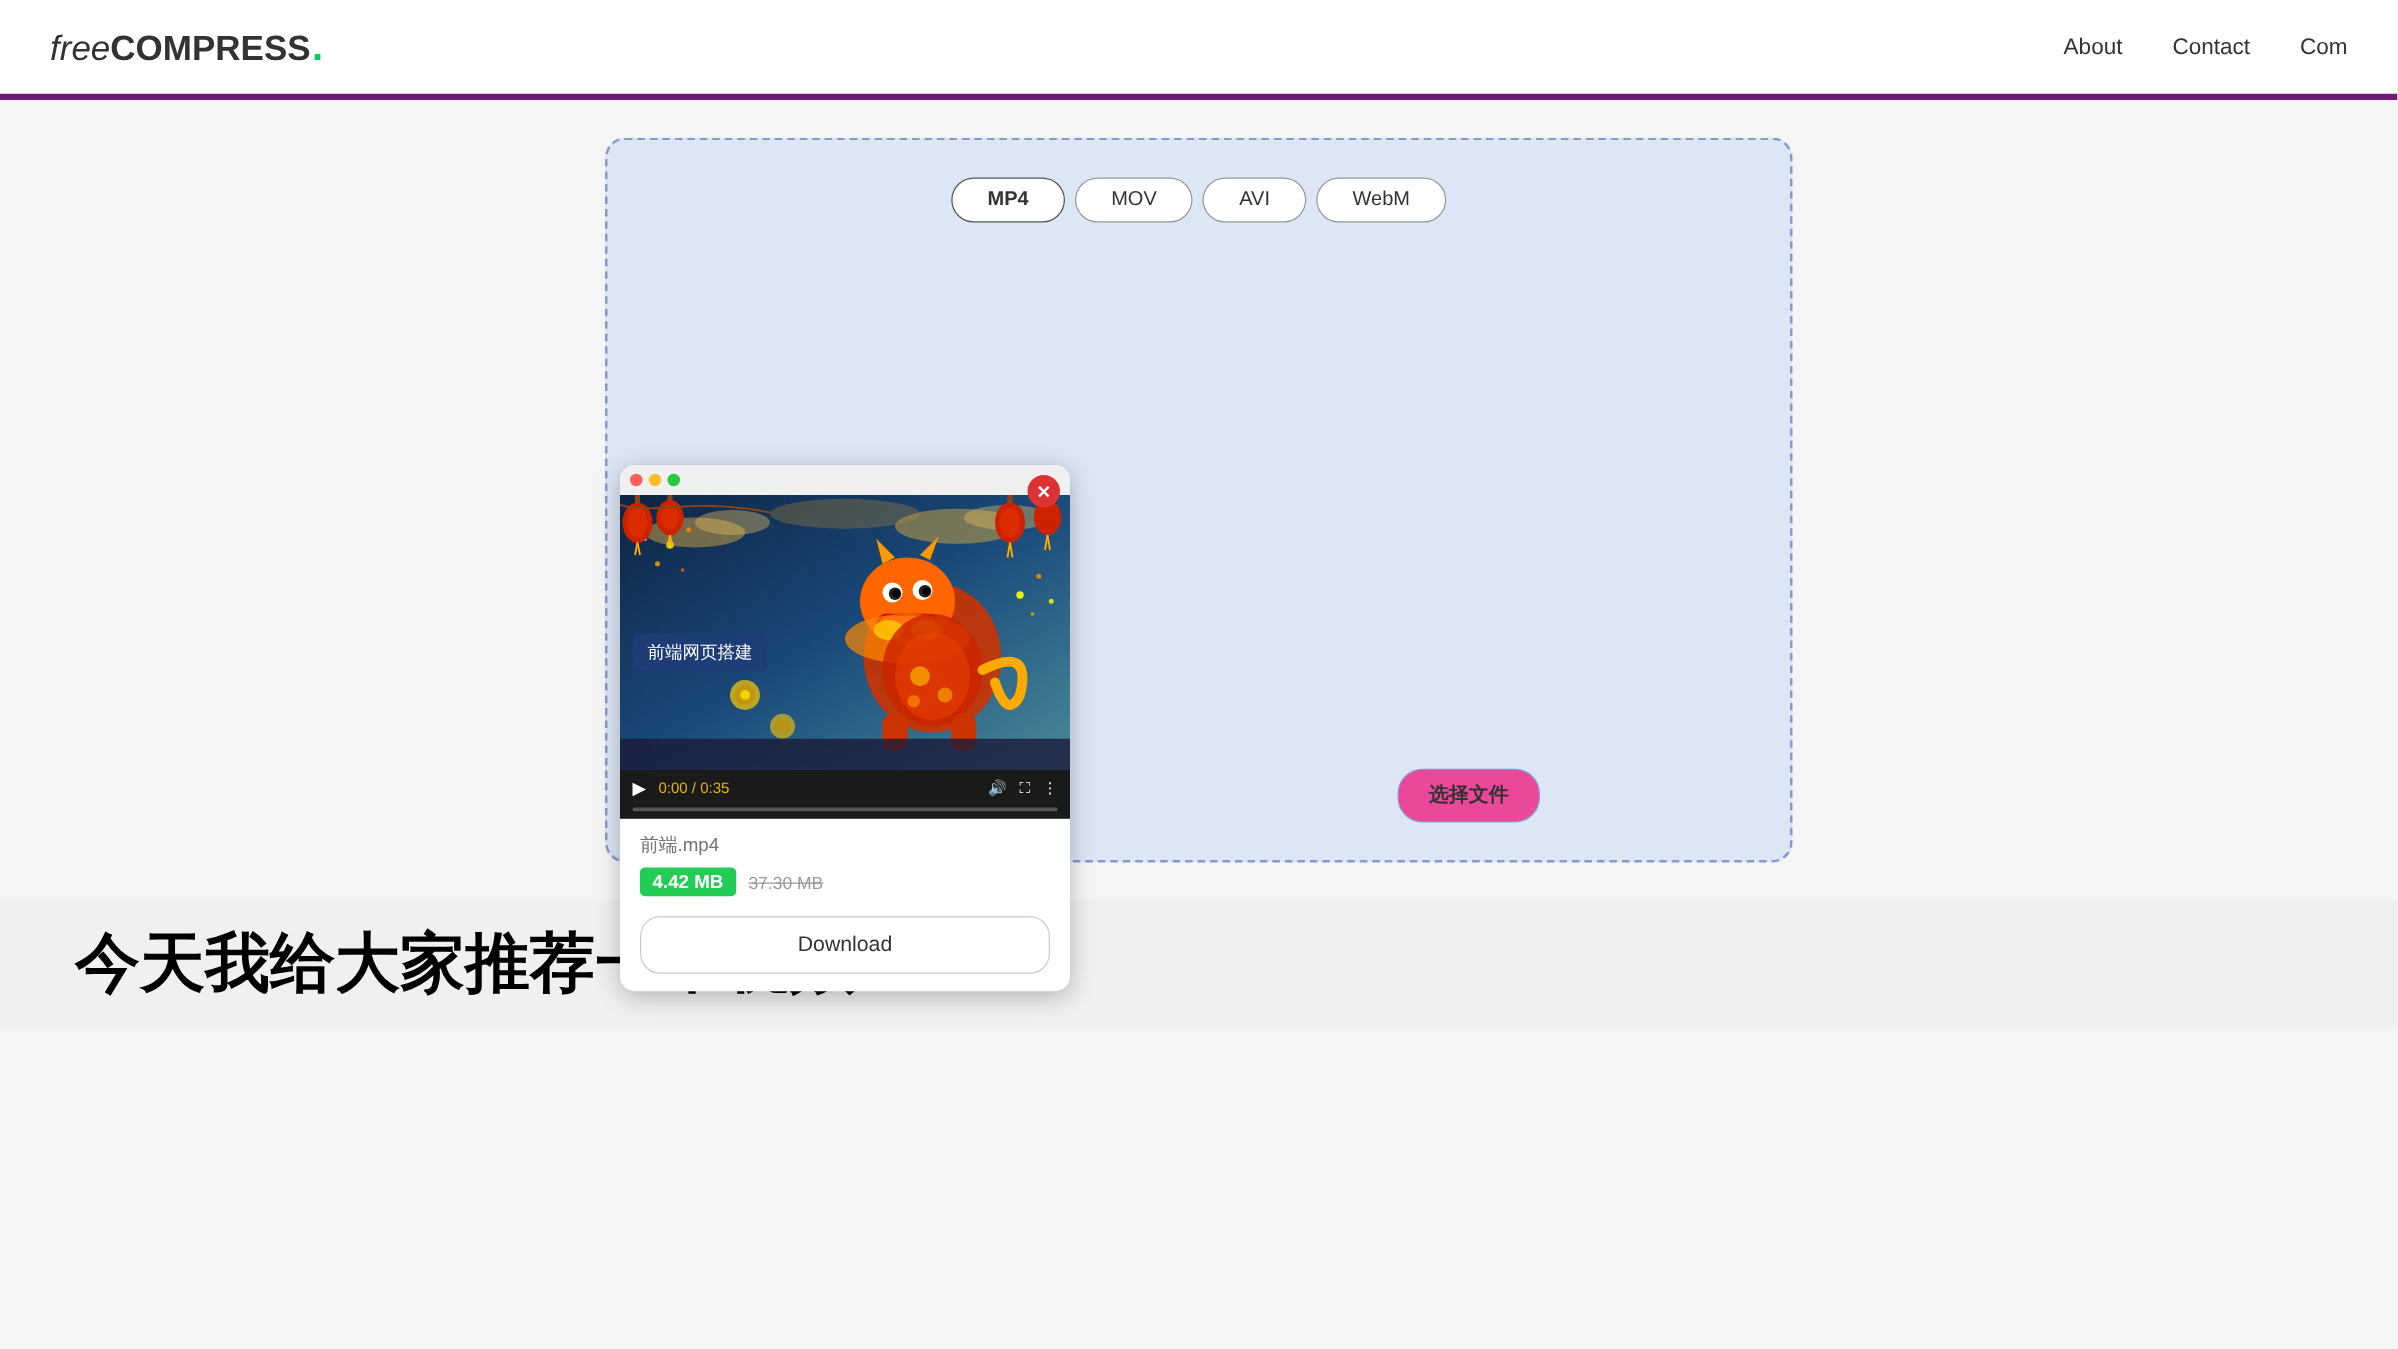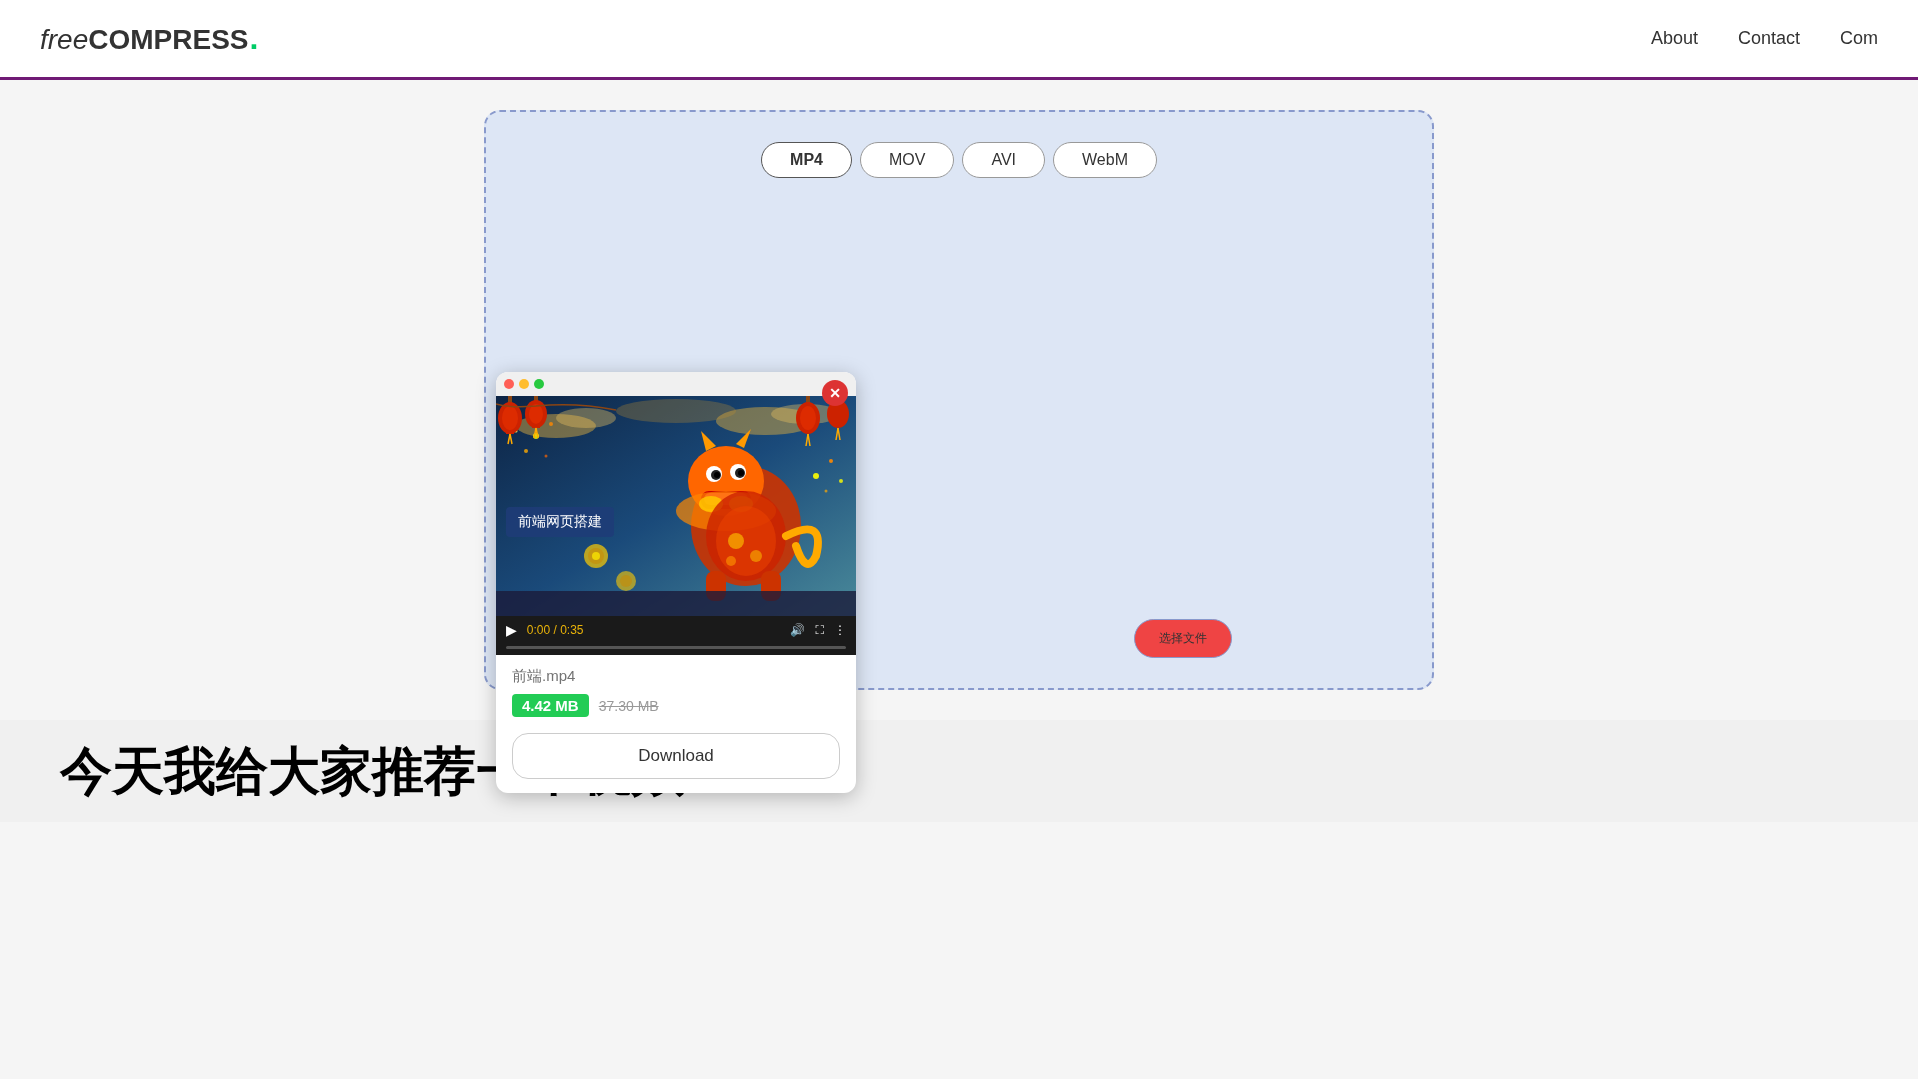--- a/index.html
+++ b/index.html
@@ -12,21 +12,21 @@
     }
 
     
     .header {
       background: #ffffff;
       height: 80px;
       display: flex;
       align-items: center;
       justify-content: space-between;
       padding: 0 40px;
-      border-bottom: 3px solid #701a75;
+      border-bottom: 5px solid #701a75;
       position: relative;
       z-index: 10;
     }
     .logo {
       display: flex;
       align-items: baseline;
       font-size: 28px;
       font-weight: bold;
     }
     .logo-free {
@@ -268,27 +268,28 @@
       z-index: 10;
     }
 
     
     .select-file-area {
       position: absolute;
       bottom: 30px;
       right: 200px;
     }
     .select-file-btn {
-      background: #ef4444;
+      background: #ec4899;
       border: 1.5px solid #8899cc;
       border-radius: 20px;
       padding: 10px 24px;
-      font-size: 12px;
-      color: #333;
-      cursor: pointer;
+      font-size: 16px;
+      color: #333;
+      cursor: pointer;
+      font-weight: bold;
     }
 
     
     .subtitle-bar {
       background: #f0f0f0;
       padding: 20px 60px;
       text-align: left;
     }
     .subtitle-text {
       font-size: 52px;

